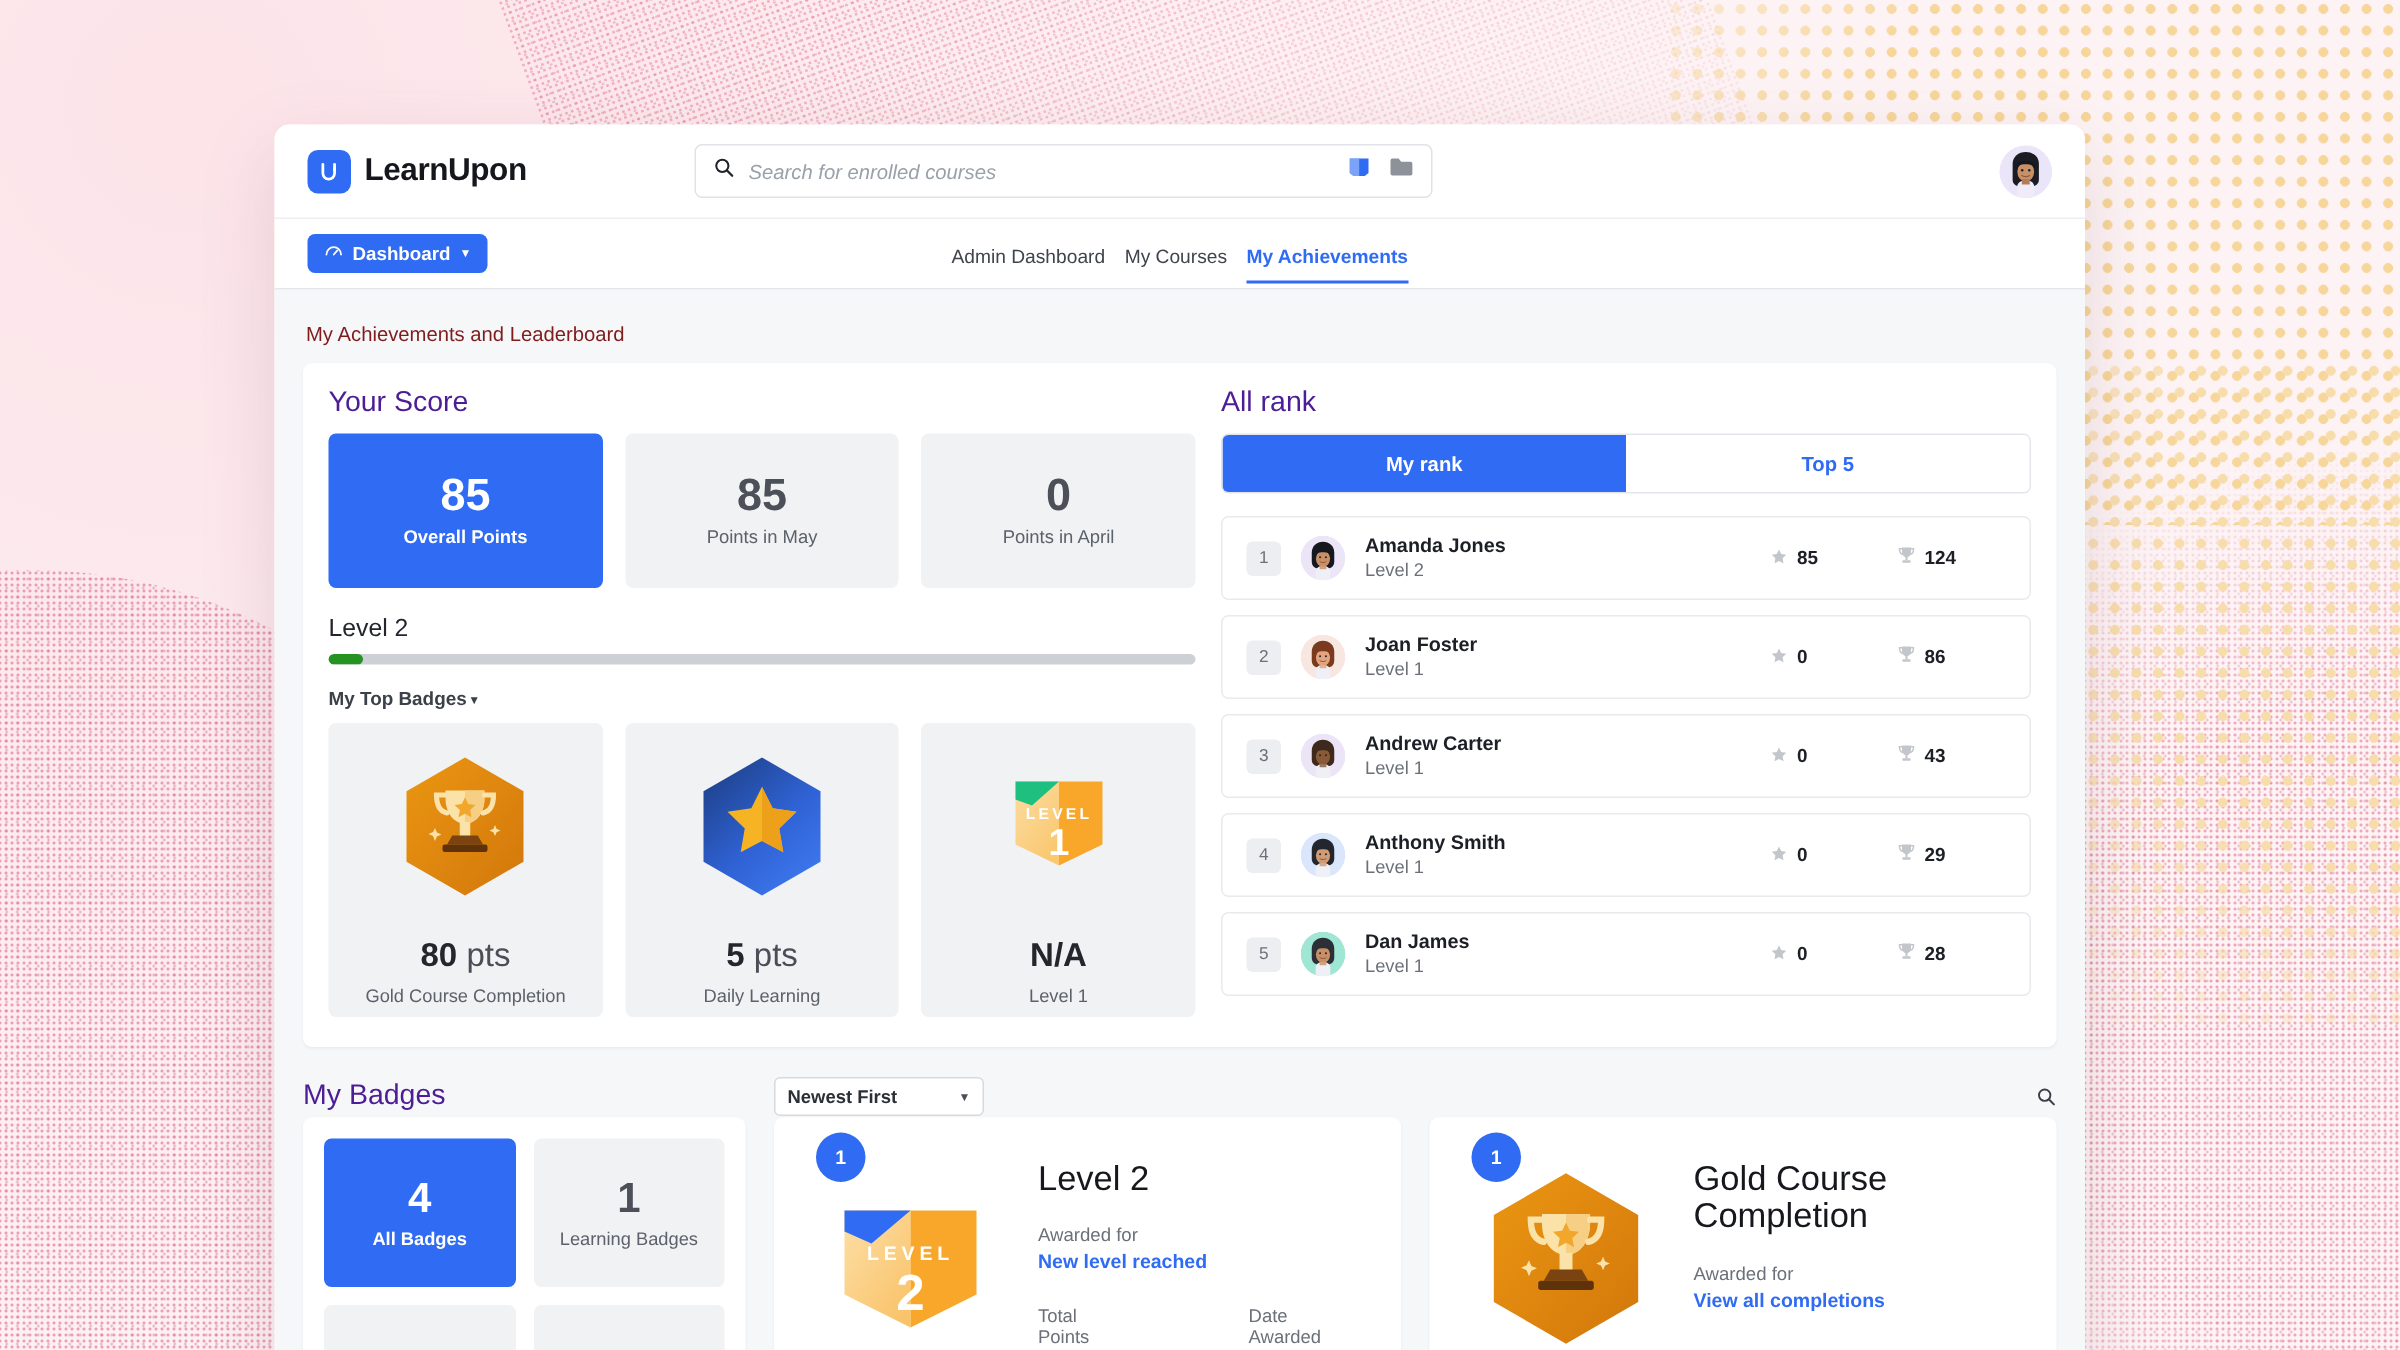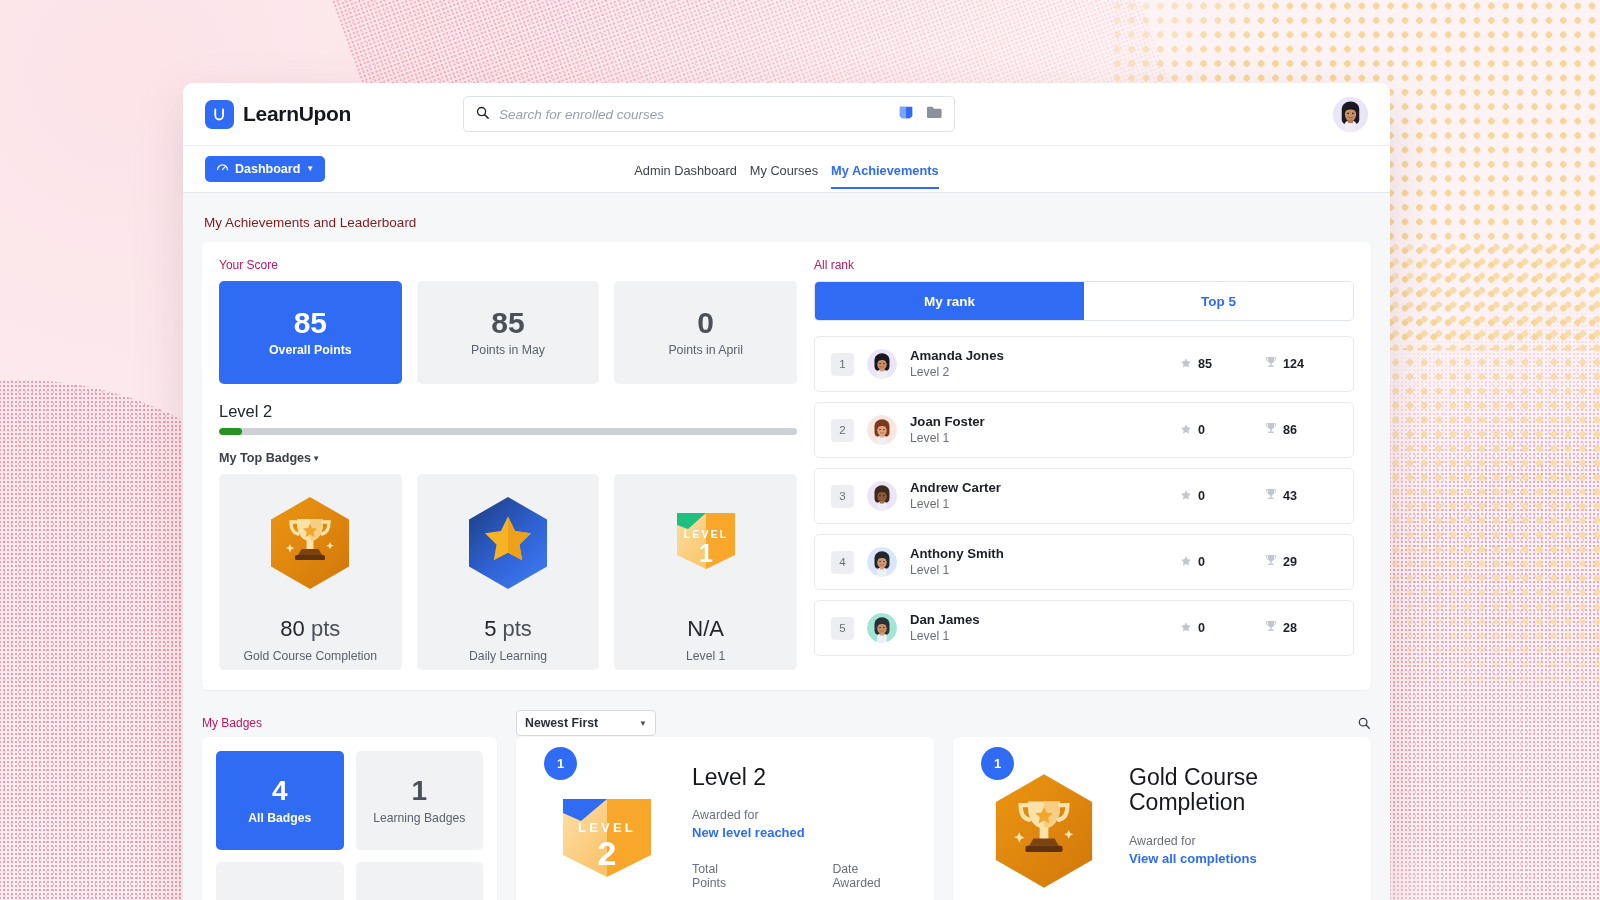--- a/index.html
+++ b/index.html
@@ -135,21 +135,21 @@
   
   .page { background: #f6f7f9; height: 750px; padding: 22px 19px 0 19px; }
   .page-title { font-size: 13.5px; color: #7f1d1d; margin: 0 0 12px 2px; }
 
   .panel {
     background: #fff; border-radius: 6px; padding: 16px 17px 20px 17px;
     display: flex; gap: 17px; box-shadow: 0 1px 2px rgba(30,40,60,.05);
   }
   .panel-left { width: 578px; flex: none; }
   .panel-right { flex: 1; }
-  .sec-label { font-size: 12px; color: #be185d; margin-bottom: 9px; }
+  .sec-label { font-size: 19px; color: #4c1d95; margin-bottom: 9px; }
 
   
   .score-row { display: flex; gap: 15px; }
   .score-tile {
     flex: 1; height: 103px; border-radius: 5px; background: #f1f2f4;
     display: flex; flex-direction: column; align-items: center; justify-content: center;
     gap: 5px; cursor: pointer;
   }
   .score-tile.primary { background: #2f6bf3; }
   .score-num { font-size: 30px; font-weight: 700; color: #4c5058; line-height: 1; }
@@ -172,21 +172,21 @@
   }
   .topbadge-head span { font-size: 12.6px; font-weight: 700; color: #3c4149; }
   .badge-row { display: flex; gap: 15px; }
   .badge-tile {
     flex: 1; height: 196px; border-radius: 5px; background: #f1f2f4;
     display: flex; flex-direction: column; align-items: center;
     justify-content: flex-start; padding-top: 24px; cursor: pointer;
   }
   .badge-art { height: 90px; display: flex; align-items: center; justify-content: center; }
   .badge-pts { margin-top: 30px; font-size: 22px; color: #23262c; line-height: 1; }
-  .badge-pts b { font-weight: 400; }
+  .badge-pts b { font-weight: 700; }
   .badge-pts .u { color: #4a4f57; font-weight: 400; }
   .badge-name { margin-top: 9px; font-size: 12.2px; color: #5c626b; }
 
   
   .seg {
     display: flex; border: 1px solid #e2e5e9; border-radius: 5px; overflow: hidden;
     height: 40px;
   }
   .seg-btn {
     flex: 1; display: flex; align-items: center; justify-content: center;

